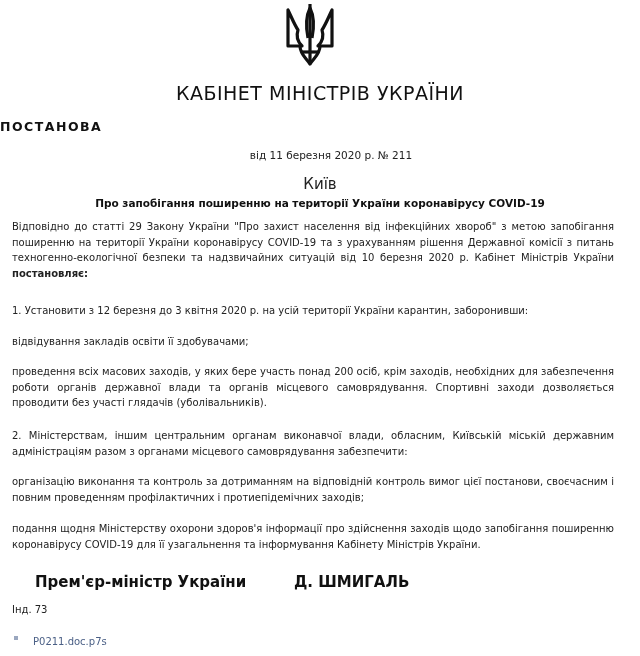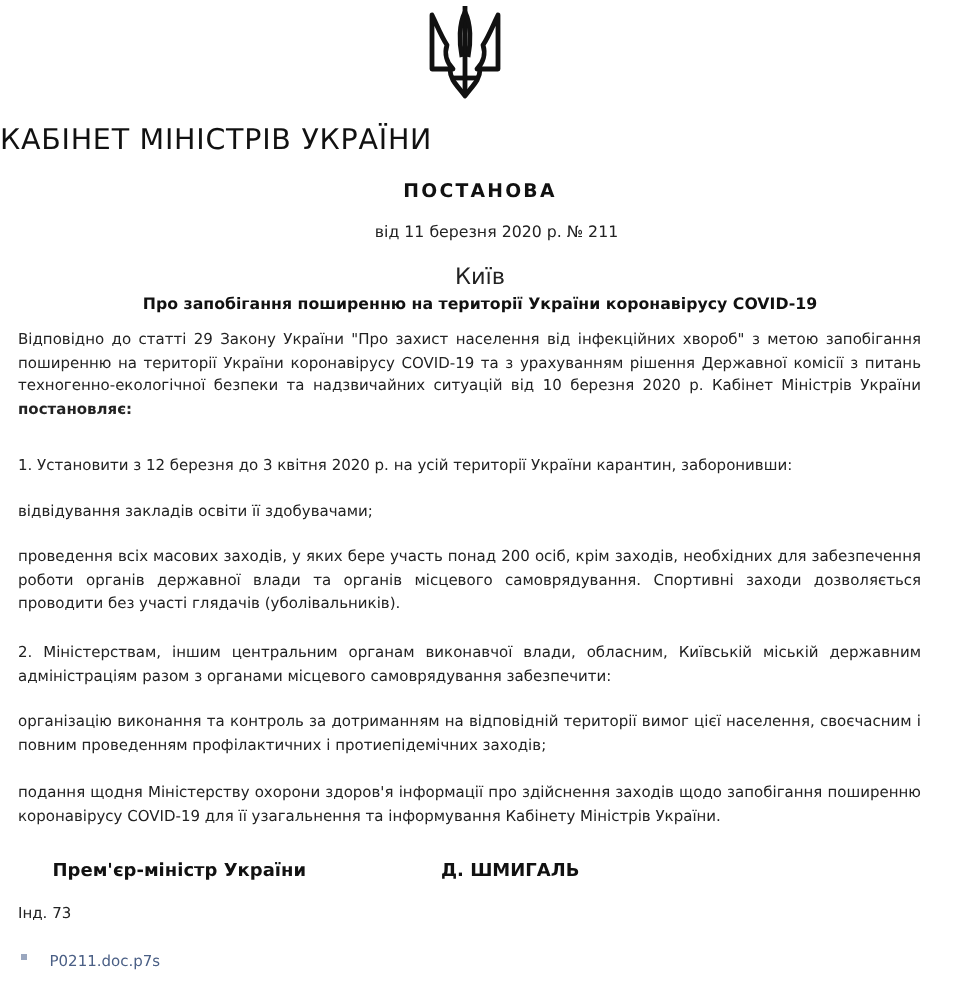--- a/index.html
+++ b/index.html
@@ -2,25 +2,25 @@
 <html><head>
 <meta charset="utf-8">
 <style>
   html, body { margin: 0; padding: 0; background: #ffffff; }
   body {
     width: 640px; height: 656px; overflow: hidden; position: relative;
     font-family: "DejaVu Sans", sans-serif; color: #1a1a1a;
   }
   .emblem { position: absolute; left: 282px; top: 2px; width: 56px; height: 64px; }
   .org {
-    position: absolute; left: 0; width: 640px; top: 82px; 
+    position: absolute; left: 0; width: 640px; top: 82px; text-align: center;
     font-size: 19px; font-weight: normal; letter-spacing: 0.5px; color: #111;
   }
   .kind {
-    position: absolute; left: 0; width: 640px; top: 119px; text-align: center;
+    position: absolute; left: 0; width: 640px; top: 119px; 
     font-size: 12.5px; font-weight: bold; letter-spacing: 1.5px; color: #111;
   }
   .date {
     position: absolute; left: 0; width: 640px; top: 149px; text-align: center;
     font-size: 10.5px; color: #222; margin-left: 11px;
   }
   .city {
     position: absolute; left: 0; width: 640px; top: 175px; text-align: center;
     font-size: 15px; color: #222;
   }
@@ -28,21 +28,21 @@
     position: absolute; left: 0; width: 640px; top: 197px; text-align: center;
     font-size: 10.5px; font-weight: bold; color: #111;
   }
   .para {
     position: absolute; left: 12px; width: 602px;
     font-size: 10px; line-height: 15.5px; color: #222;
     text-align: justify;
   }
   .para b { font-weight: bold; }
   .sign {
-    position: absolute; top: 573px; font-size: 12px; font-weight: bold; color: #111;
+    position: absolute; top: 573px; font-size: 15px; font-weight: bold; color: #111;
   }
   .ind { position: absolute; left: 12px; top: 604px; font-size: 10px; color: #222; }
   .att {
     position: absolute; left: 14px; top: 636px; font-size: 10px; color: #4a5f85;
     display: flex; align-items: flex-start;
   }
   .bullet { display: inline-block; width: 4px; height: 4px; background: #9aa7bf; margin-right: 15px; }
   .att a { color: #4a5f85; text-decoration: none; }
 </style>
 </head>
@@ -69,21 +69,21 @@
 
 <div class="para" style="top:219px;">
   <span>Відповідно до статті 29 Закону України "Про захист населення від інфекційних хвороб" з метою запобігання поширенню на території України коронавірусу COVID-19 та з урахуванням рішення Державної комісії з питань техногенно-екологічної безпеки та надзвичайних ситуацій від 10 березня 2020 р. Кабінет Міністрів України</span>
   <b>постановляє:</b>
 </div>
 
 <div class="para" style="top:303px;">1. Установити з 12 березня до 3 квітня 2020 р. на усій території України карантин, заборонивши:</div>
 <div class="para" style="top:334px;">відвідування закладів освіти її здобувачами;</div>
 <div class="para" style="top:364px;">проведення всіх масових заходів, у яких бере участь понад 200 осіб, крім заходів, необхідних для забезпечення роботи органів державної влади та органів місцевого самоврядування. Спортивні заходи дозволяється проводити без участі глядачів (уболівальників).</div>
 <div class="para" style="top:428px;">2. Міністерствам, іншим центральним органам виконавчої влади, обласним, Київській міській державним адміністраціям разом з органами місцевого самоврядування забезпечити:</div>
-<div class="para" style="top:474px;">організацію виконання та контроль за дотриманням на відповідній території вимог цієї населення, своєчасним і повним проведенням профілактичних і протиепідемічних заходів;</div>
+<div class="para" style="top:474px;">організацію виконання та контроль за дотриманням на відповідній контроль вимог цієї постанови, своєчасним і повним проведенням профілактичних і протиепідемічних заходів;</div>
 <div class="para" style="top:521px;">подання щодня Міністерству охорони здоров'я інформації про здійснення заходів щодо запобігання поширенню коронавірусу COVID-19 для її узагальнення та інформування Кабінету Міністрів України.</div>
 
 <div class="sign" style="left:35px;">Прем'єр-міністр України</div>
 <div class="sign" style="left:262px;margin-left:32px;">Д. ШМИГАЛЬ</div>
 
 <div class="ind">Інд. 73</div>
 
 <div class="att">
   <span class="bullet"></span>
   <a href="#">P0211.doc.p7s</a>

